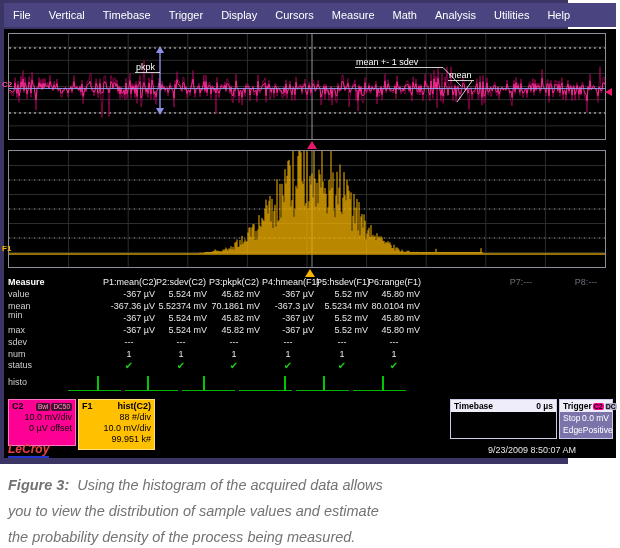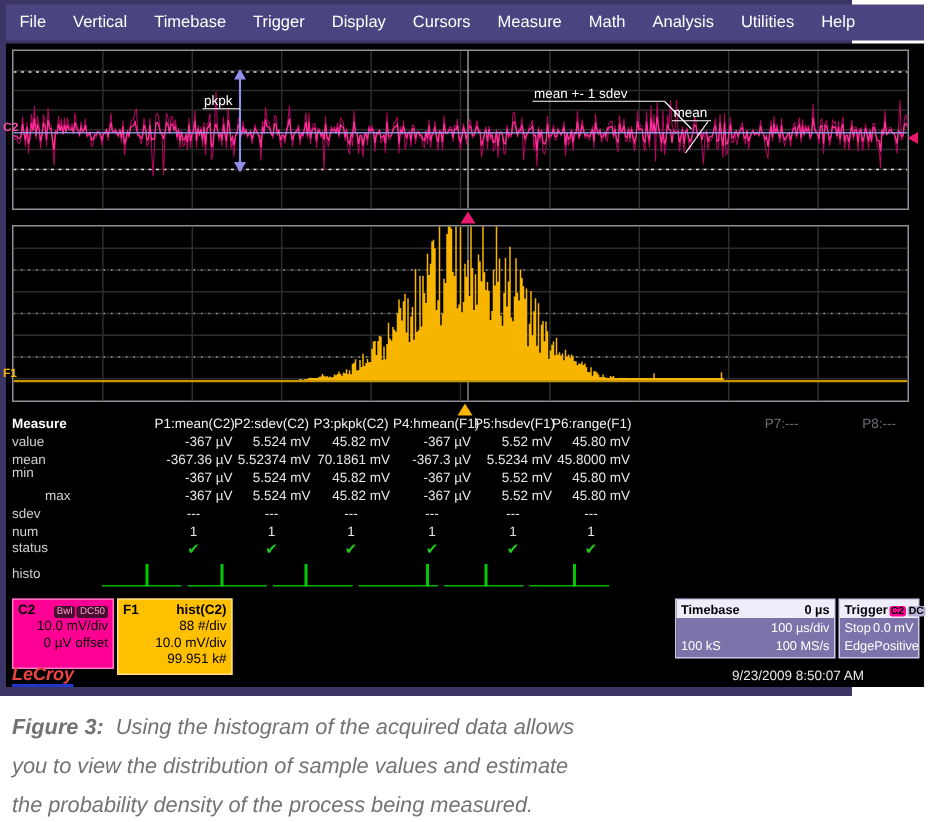--- a/index.html
+++ b/index.html
@@ -164,21 +164,21 @@
       </div>
 
       <span class="edge-label f1lab">F1</span>
       <div class="tri-up tri-gold"></div>
 
       <div class="mtable" id="measure-table">
           <span class="m-corner" style="left: 4px; top: 4px;">Measure</span>
           <span class="m-rowlab" style="left: 4px; top: 16px;">value</span>
           <span class="m-rowlab" style="left: 4px; top: 28px;">mean</span>
           <span class="m-rowlab" style="left: 4px; top: 37px;">min</span>
-          <span class="m-rowlab" style="left: 4px; top: 52px; margin-left: 22px;">max</span>
+          <span class="m-rowlab" style="left: 4px; top: 52px;">max</span>
           <span class="m-rowlab" style="left: 4px; top: 64px;">sdev</span>
           <span class="m-rowlab" style="left: 4px; top: 76px;">num</span>
           <span class="m-rowlab" style="left: 4px; top: 87px;">status</span>
           <span class="m-rowlab" style="left: 4px; top: 104px;">histo</span>
           <span class="m-head" style="left: 99px; top: 4px; width: 52px;">P1:mean(C2)</span>
           <span class="m-val" style="left: 99px; top: 16px; width: 52px;">-367 µV</span>
           <span class="m-val" style="left: 99px; top: 28px; width: 52px;">-367.36 µV</span>
           <span class="m-val" style="left: 99px; top: 40px; width: 52px;">-367 µV</span>
           <span class="m-val" style="left: 99px; top: 52px; width: 52px;">-367 µV</span>
           <span class="m-mid" style="left: 99px; top: 64px; width: 52px;">---</span>
@@ -211,21 +211,21 @@
           <span class="m-head" style="left: 312px; top: 4px; width: 52px;">P5:hsdev(F1)</span>
           <span class="m-val" style="left: 312px; top: 16px; width: 52px;">5.52 mV</span>
           <span class="m-val" style="left: 312px; top: 28px; width: 52px;">5.5234 mV</span>
           <span class="m-val" style="left: 312px; top: 40px; width: 52px;">5.52 mV</span>
           <span class="m-val" style="left: 312px; top: 52px; width: 52px;">5.52 mV</span>
           <span class="m-mid" style="left: 312px; top: 64px; width: 52px;">---</span>
           <span class="m-mid" style="left: 312px; top: 76px; width: 52px;">1</span>
           <span class="m-check" style="left: 312px; top: 87px; width: 52px;">✔</span>
           <span class="m-head" style="left: 364px; top: 4px; width: 52px;">P6:range(F1)</span>
           <span class="m-val" style="left: 364px; top: 16px; width: 52px;">45.80 mV</span>
-          <span class="m-val" style="left: 364px; top: 28px; width: 52px;">45.8000 mV</span>
+          <span class="m-val" style="left: 364px; top: 28px; width: 52px;">80.0104 mV</span>
           <span class="m-val" style="left: 364px; top: 40px; width: 52px;">45.80 mV</span>
           <span class="m-val" style="left: 364px; top: 52px; width: 52px;">45.80 mV</span>
           <span class="m-mid" style="left: 364px; top: 64px; width: 52px;">---</span>
           <span class="m-mid" style="left: 364px; top: 76px; width: 52px;">1</span>
           <span class="m-check" style="left: 364px; top: 87px; width: 52px;">✔</span>
           <span class="m-head-dim" style="left: 495px; top: 4px; width: 44px;">P7:---</span>
           <span class="m-head-dim" style="left: 560px; top: 4px; width: 44px;">P8:---</span>
           <div class="histseg" style="left: 64px; top: 103px; width: 53px;">
             <div class="base"></div>
             <div class="tick" style="left: 29px;"></div>
@@ -271,30 +271,20 @@
         <div class="r">88 #/div</div>
         <div class="r">10.0 mV/div</div>
         <div class="r">99.951 k#</div>
       </div>
 
       <div class="tbox tb-timebase">
         <div class="tbox-head">
           <span>Timebase</span>
           <span>0 µs</span>
         </div>
-        <div class="tbox-body">
-          <div class="tbrow">
-              <span></span>
-              <span>100 µs/div</span>
-            </div>
-          <div class="tbrow">
-            <span>100 kS</span>
-            <span>100 MS/s</span>
-          </div>
-        </div>
       </div>
 
       <div class="tbox tb-trigger">
         <div class="tbox-head">
           <span>Trigger</span>
           <span>
             <span class="tbadge tbadge-c2">C2</span><span class="tbadge tbadge-dc">DC</span>
           </span>
         </div>
         <div class="tbox-body">

